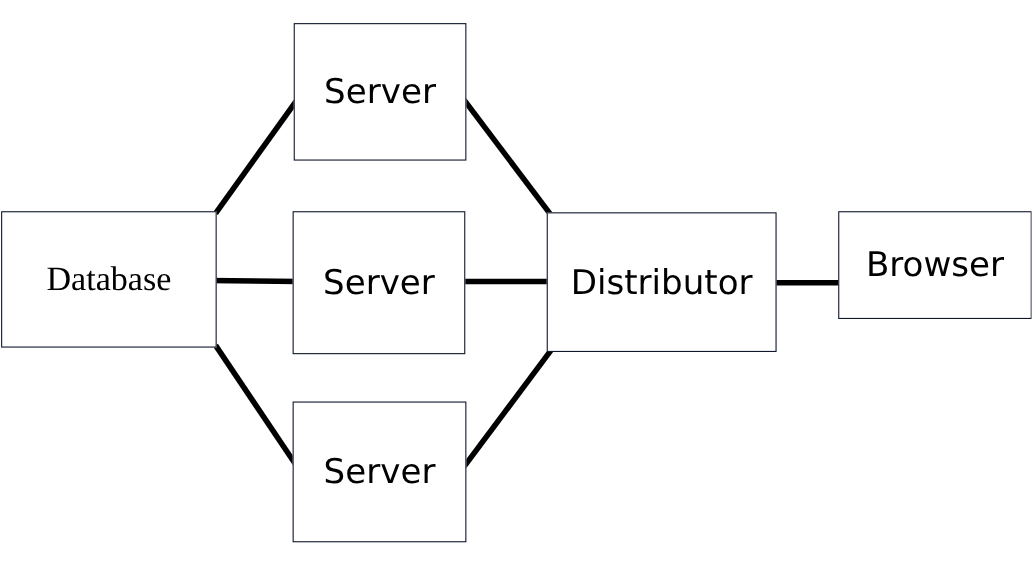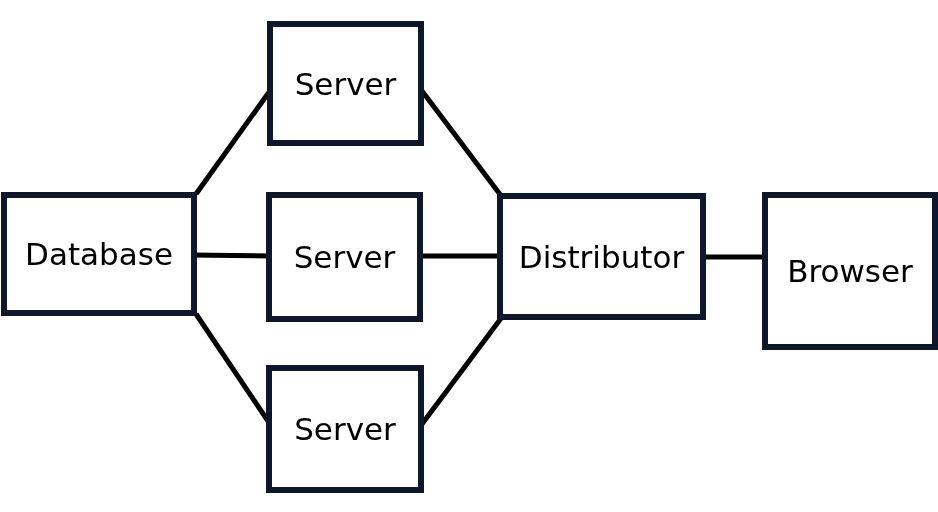--- a/index.html
+++ b/index.html
@@ -18,35 +18,35 @@
   #edges-layer {
     position: absolute;
     left: 0;
     top: 0;
     width: 938px;
     height: 512px;
   }
   .node {
     position: absolute;
     box-sizing: border-box;
-    border: 6px solid #0f172a;
+    border: 1px solid #0f172a;
     background: #ffffff;
     display: flex;
     align-items: center;
     justify-content: center;
     font-size: 31px;
     color: #000000;
     white-space: nowrap;
   }
-  .node-database   { left: 1px;   top: 192px; width: 196px; height: 124px; }
+  .node-database   { left: 1px;   top: 192px; width: 196px; height: 124px; font-family: Liberation Serif, serif; }
   .node-server-top { left: 267px; top: 21px;  width: 157px; height: 125px; }
   .node-server-mid { left: 266px; top: 192px; width: 157px; height: 130px; }
   .node-server-bot { left: 266px; top: 365px; width: 158px; height: 128px; }
   .node-distributor{ left: 497px; top: 193px; width: 209px; height: 127px; }
-  .node-browser    { left: 762px; top: 192px; width: 176px; height: 158px; text-align: right; }
+  .node-browser    { left: 762px; top: 192px; width: 176px; height: 98px; text-align: right; }
 </style>
 </head>
 <body>
 
 <div id="canvas">
 
   <svg id="edges-layer" viewBox="0 0 938 512" xmlns="http://www.w3.org/2000/svg">
     <line x1="196" y1="194" x2="272" y2="88" stroke="#000000" stroke-width="5"></line>
     <line x1="190" y1="255" x2="272" y2="256" stroke="#000000" stroke-width="5"></line>
     <line x1="196" y1="314" x2="272" y2="427" stroke="#000000" stroke-width="5"></line>

